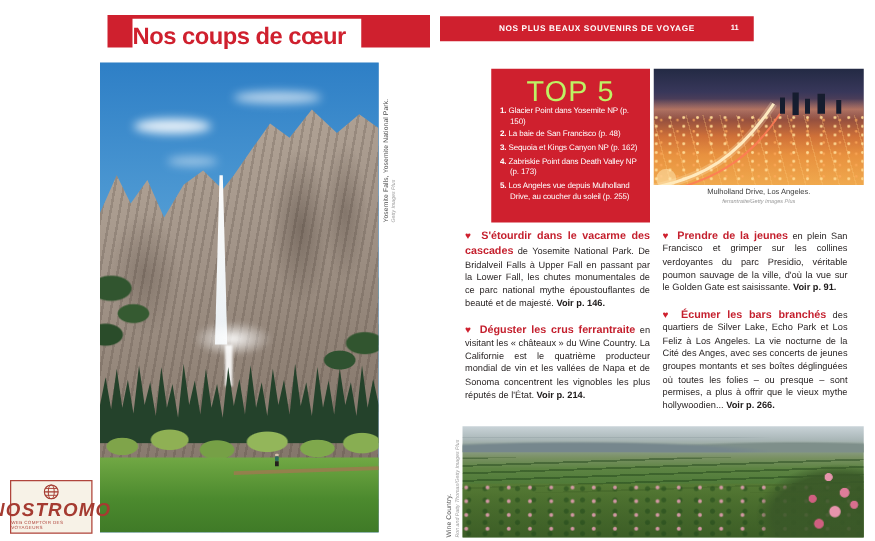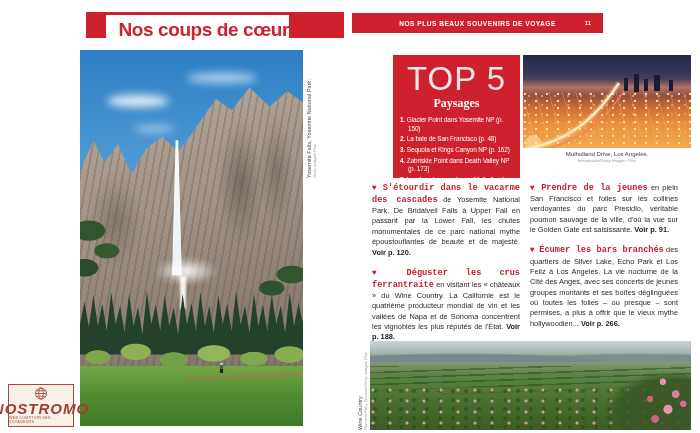--- a/index.html
+++ b/index.html
@@ -5,21 +5,21 @@
   * { margin:0; padding:0; box-sizing:border-box; }
   html,body { background:#ffffff; }
   .canvas{
     position:relative; width:700px; height:433px; background:#fff; overflow:hidden;
     font-family:"Liberation Sans", sans-serif; color:#2b2626;
   }
   
   .lp-redbar{ position:absolute; left:86px; top:12px; width:258px; height:26px; background:#cf202e; }
   .lp-titlebox{
     position:absolute; left:106px; top:15px; width:183px; height:30px; background:#ffffff;
-    display:flex; align-items:center; justify-content:flex-end;
+    display:flex; align-items:center; justify-content:flex-start;
   }
   .lp-title{
     color:#cf202e; font-weight:bold; font-size:19px; letter-spacing:-0.4px; white-space:nowrap;
   }
   
   .rp-redbar{
     position:absolute; left:352px; top:13px; width:251px; height:20px; background:#cf202e;
     display:flex; align-items:center; justify-content:center;
   }
   .rp-title{ color:#fff; font-weight:bold; font-size:6.6px; letter-spacing:0.5px; }
@@ -94,21 +94,21 @@
   .yos-person{ position:absolute; left:62.5%; top:83.2%; width:5px; height:10px; }
   .yos-person .head{ position:absolute; left:1px; top:0; width:2.4px; height:2.4px; background:#d8c4ae; border-radius:50%; }
   .yos-person .body{ position:absolute; left:.5px; top:2.2px; width:3.6px; height:4.2px; background:#2e6b5e; border-radius:1px; }
   .yos-person .legs{ position:absolute; left:1px; top:6.2px; width:2.8px; height:3.6px; background:#23201d; }
   
   .top5{
     position:absolute; left:393px; top:55px; width:127px; height:123px; background:#cf202e;
     padding:7px 7px 6px 7px; color:#fff;
   }
   .top5-title{
-    text-align:center; font-size:33px; line-height:1; color:#e5e5e5; letter-spacing:1px; font-weight:400;
+    text-align:center; font-size:23px; line-height:1; color:#bef264; letter-spacing:1px; font-weight:400;
   }
   .top5-sub{
     text-align:center; font-family:"Liberation Serif", serif; font-weight:bold; font-size:12px; margin-top:1px; margin-bottom:5px;
   }
   .top5-list{ list-style:none; font-size:6.4px; line-height:1.34; letter-spacing:-0.1px; }
   .top5-list li{ padding-left:8px; text-indent:-8px; margin-bottom:2.2px; }
   .top5-list b{ font-weight:bold; }
   
   .photo-la{ position:absolute; left:523px; top:55px; width:168px; height:93px; overflow:hidden;
     background:linear-gradient(180deg,#232a44 0%,#38375a 20%,#5d4458 32%,#95503f 44%,#cf7038 58%,#e8913f 74%,#f0a94e 100%);
@@ -132,21 +132,21 @@
   .la-trails{ position:absolute; inset:0; }
   .la-caption{ position:absolute; left:523px; top:151px; width:168px; text-align:center; }
   .la-caption .cap{ font-size:6px; color:#3c3c3c; }
   .la-caption .credit{ font-size:4.4px; color:#9b9b9b; font-style:italic; margin-top:1px; }
   
   .col{ position:absolute; top:182px; width:148px; }
   .col1{ left:372px; }
   .col2{ left:530px; }
   .article{ font-size:7.4px; line-height:1.4; text-align:justify; margin-bottom:9px; color:#2b2626; }
   .heart{ color:#cf202e; font-size:8px; margin-right:2px; }
-  .ahead{ font-family:Liberation Mono, monospace; font-weight:bold; color:#c41f2d; font-size:8.6px; }
+  .ahead{ font-family:Liberation Sans, sans-serif; font-weight:bold; color:#c41f2d; font-size:8.6px; }
   .avoir{ font-weight:bold; color:#1d1a1a; }
   
   .photo-wine{ position:absolute; left:370px; top:341px; width:321px; height:89px; overflow:hidden;
     background:linear-gradient(180deg,#c9d3d8 0%,#aab7b8 12%,#8fa08f 20%,#7a9164 28%,#5d8443 38%,#4f7a38 52%,#45702f 68%,#3c6527 100%);
   }
   .wine-hills{ position:absolute; left:-5%; right:-5%; top:10%; height:14%;
     background:radial-gradient(ellipse 60% 100% at 30% 100%, #76878d 0 60%, rgba(0,0,0,0) 75%),
                radial-gradient(ellipse 50% 100% at 80% 100%, #7e8f8a 0 60%, rgba(0,0,0,0) 75%); }
   .wine-rows{ position:absolute; left:0; right:0; top:28%; height:32%;
     background:repeating-linear-gradient(178deg, rgba(25,60,20,.42) 0 1.5px, rgba(0,0,0,0) 1.5px 6px); }
@@ -228,21 +228,20 @@
     <div class="nostromo-tag">WEB COMPTOIR DES VOYAGEURS</div>
   </div>
 
   <div class="rp-redbar">
     <span class="rp-title">NOS PLUS BEAUX SOUVENIRS DE VOYAGE</span>
     <span class="rp-pagenum">11</span>
   </div>
 
   <div class="top5">
     <div class="top5-title">TOP 5</div>
-    <div class="top5-sub">Paysages</div>
     <ol class="top5-list">
       <li><b>1.</b> <span>Glacier Point dans Yosemite NP (p. 150)</span></li>
       <li><b>2.</b> <span>La baie de San Francisco (p. 48)</span></li>
       <li><b>3.</b> <span>Sequoia et Kings Canyon NP (p. 162)</span></li>
       <li><b>4.</b> <span>Zabriskie Point dans Death Valley NP (p. 173)</span></li>
       <li><b>5.</b> <span>Los Angeles vue depuis Mulholland Drive, au coucher du soleil (p. 255)</span></li>
     </ol>
   </div>
 
   <div class="photo-la">
@@ -261,32 +260,32 @@
     </svg>
   </div>
   <div class="la-caption">
     <div class="cap">Mulholland Drive, Los Angeles.</div>
     <div class="credit">ferrantraite/Getty Images Plus</div>
   </div>
 
   <div class="col col1">
     <p class="article">
       <span class="heart">♥</span>
-      <span class="ahead">S'étourdir dans le vacarme des cascades</span><span class="abody"> de Yosemite National Park. De Bridalveil Falls à Upper Fall en passant par la Lower Fall, les chutes monumentales de ce parc national mythe époustouflantes de beauté et de majesté. </span><span class="avoir">Voir p. 120.</span>
+      <span class="ahead">S'étourdir dans le vacarme des cascades</span><span class="abody"> de Yosemite National Park. De Bridalveil Falls à Upper Fall en passant par la Lower Fall, les chutes monumentales de ce parc national mythe époustouflantes de beauté et de majesté. </span><span class="avoir">Voir p. 146.</span>
     </p>
     <p class="article">
       <span class="heart">♥</span>
-      <span class="ahead">Déguster les crus ferrantraite</span><span class="abody"> en visitant les « châteaux » du Wine Country. La Californie est le quatrième producteur mondial de vin et les vallées de Napa et de Sonoma concentrent les vignobles les plus réputés de l'État. </span><span class="avoir">Voir p. 188.</span>
+      <span class="ahead">Déguster les crus ferrantraite</span><span class="abody"> en visitant les « châteaux » du Wine Country. La Californie est le quatrième producteur mondial de vin et les vallées de Napa et de Sonoma concentrent les vignobles les plus réputés de l'État. </span><span class="avoir">Voir p. 214.</span>
     </p>
   </div>
 
   <div class="col col2">
     <p class="article">
       <span class="heart">♥</span>
-      <span class="ahead">Prendre de la jeunes</span><span class="abody"> en plein San Francisco et folies sur les collines verdoyantes du parc Presidio, véritable poumon sauvage de la ville, d'où la vue sur le Golden Gate est saisissante. </span><span class="avoir">Voir p. 91.</span>
+      <span class="ahead">Prendre de la jeunes</span><span class="abody"> en plein San Francisco et grimper sur les collines verdoyantes du parc Presidio, véritable poumon sauvage de la ville, d'où la vue sur le Golden Gate est saisissante. </span><span class="avoir">Voir p. 91.</span>
     </p>
     <p class="article">
       <span class="heart">♥</span>
       <span class="ahead">Écumer les bars branchés</span><span class="abody"> des quartiers de Silver Lake, Echo Park et Los Feliz à Los Angeles. La vie nocturne de la Cité des Anges, avec ses concerts de jeunes groupes montants et ses boîtes déglinguées où toutes les folies – ou presque – sont permises, a plus à offrir que le vieux mythe hollywoodien... </span><span class="avoir">Voir p. 266.</span>
     </p>
   </div>
 
   <div class="photo-wine">
     <div class="wine-hills"></div>
     <div class="wine-rows"></div>

